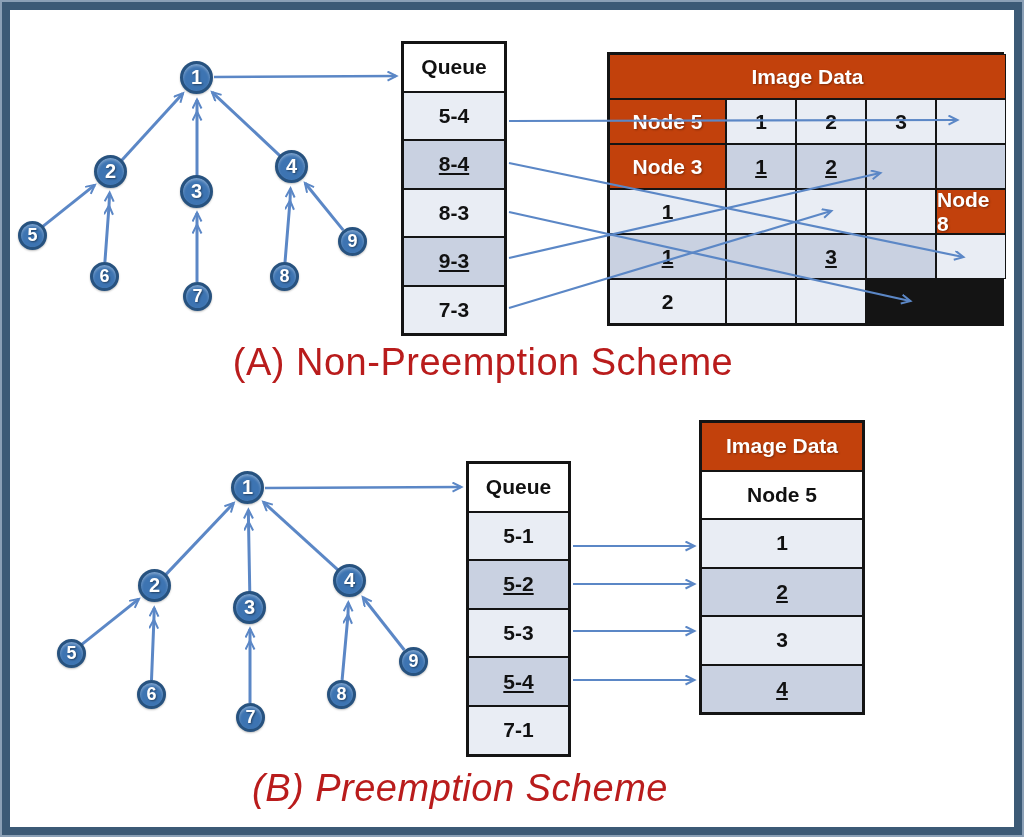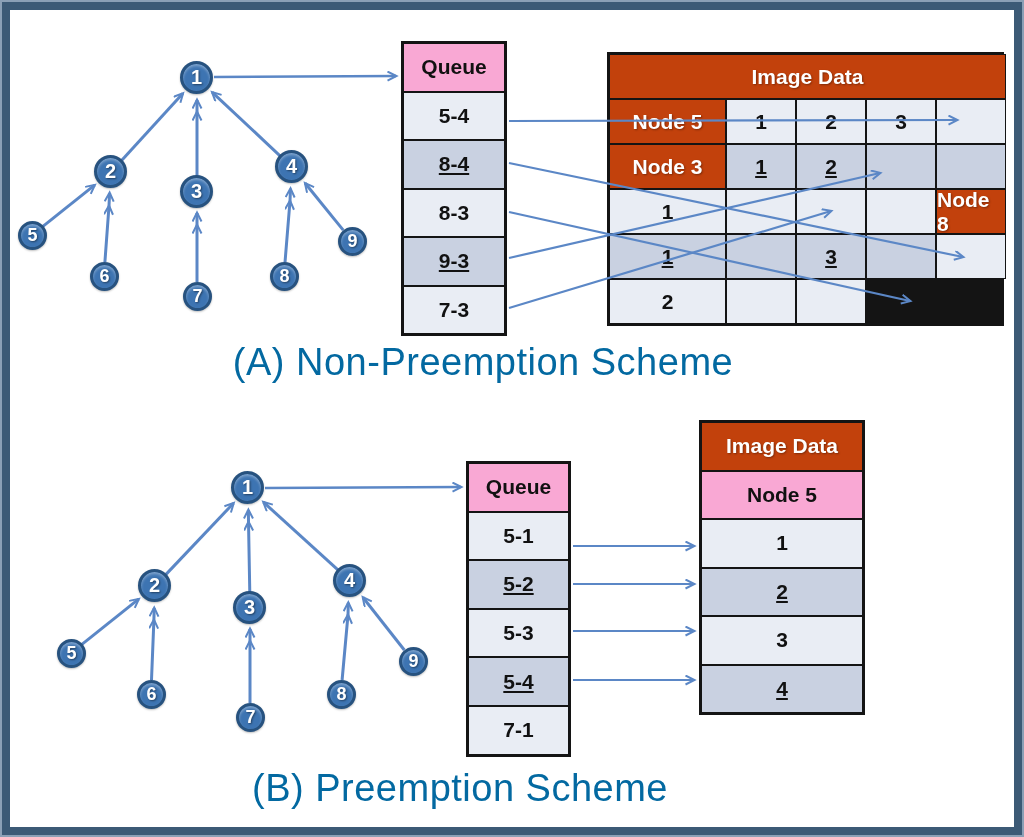--- a/index.html
+++ b/index.html
@@ -27,37 +27,37 @@
   
   .vtable{
     position:absolute;z-index:20;display:grid;
     border:2px solid #141414;background:#141414;
   }
   .vtable .cell{
     border:1px solid #141414;
     display:flex;align-items:center;justify-content:center;
     font-weight:bold;font-size:21px;color:#111;
   }
-  .hdr{background:#f9a8d4;}
+  .hdr{background:#ffffff;}
   .lt{background:#e9edf4;}
   .dk{background:#c9d1e1;text-decoration:underline;}
   .blue{background:#c2410c;color:#ffffff !important;text-shadow:1px 1px 2px rgba(0,0,0,.35);}
   
   .grid{
     position:absolute;z-index:20;display:grid;
     border:2px solid #141414;background:#141414;
   }
   .grid .cell{
     border:1px solid #141414;
     display:flex;align-items:center;justify-content:center;
     font-weight:bold;font-size:21px;color:#111;
   }
   .span-all{grid-column:1 / -1;}
   .title{
-    position:absolute;z-index:10;color:#0369a1;
+    position:absolute;z-index:10;color:#b91c1c;
     font-size:38px;letter-spacing:0.5px;white-space:nowrap;
     transform:translateX(-50%);
   }
   svg.overlay{position:absolute;left:0;top:0;z-index:50;pointer-events:none;}
 </style>
 </head>
 <body>
 
 <div class="canvas">
 
@@ -171,21 +171,21 @@
 
   <div class="vtable" style="left:699px;top:420px;width:166px;grid-template-columns:1fr;grid-template-rows:repeat(6,48.5px);">
     <div class="cell blue">Image Data</div>
     <div class="cell hdr">Node 5</div>
     <div class="cell lt">1</div>
     <div class="cell dk">2</div>
     <div class="cell lt">3</div>
     <div class="cell dk">4</div>
   </div>
 
-  <div class="title" style="left:460px;top:767px;">(B) Preemption Scheme</div>
+  <div class="title" style="left:460px;top:767px;font-style:italic;">(B) Preemption Scheme</div>
 
   <svg class="overlay" width="1024" height="837" viewBox="0 0 1024 837">
     <defs>
       <marker id="ah" markerWidth="13" markerHeight="12" refX="9.5" refY="5" orient="auto" markerUnits="userSpaceOnUse">
         <path d="M1,0.5 L10,5 L1,9.5" fill="none" stroke="#5b87c6" stroke-width="2"></path>
       </marker>
     </defs>
 
     <g stroke="#5b87c6" stroke-width="3" fill="none">
       <line x1="121.8" y1="160.2" x2="182.8" y2="93.5" marker-end="url(#ah)"></line>

